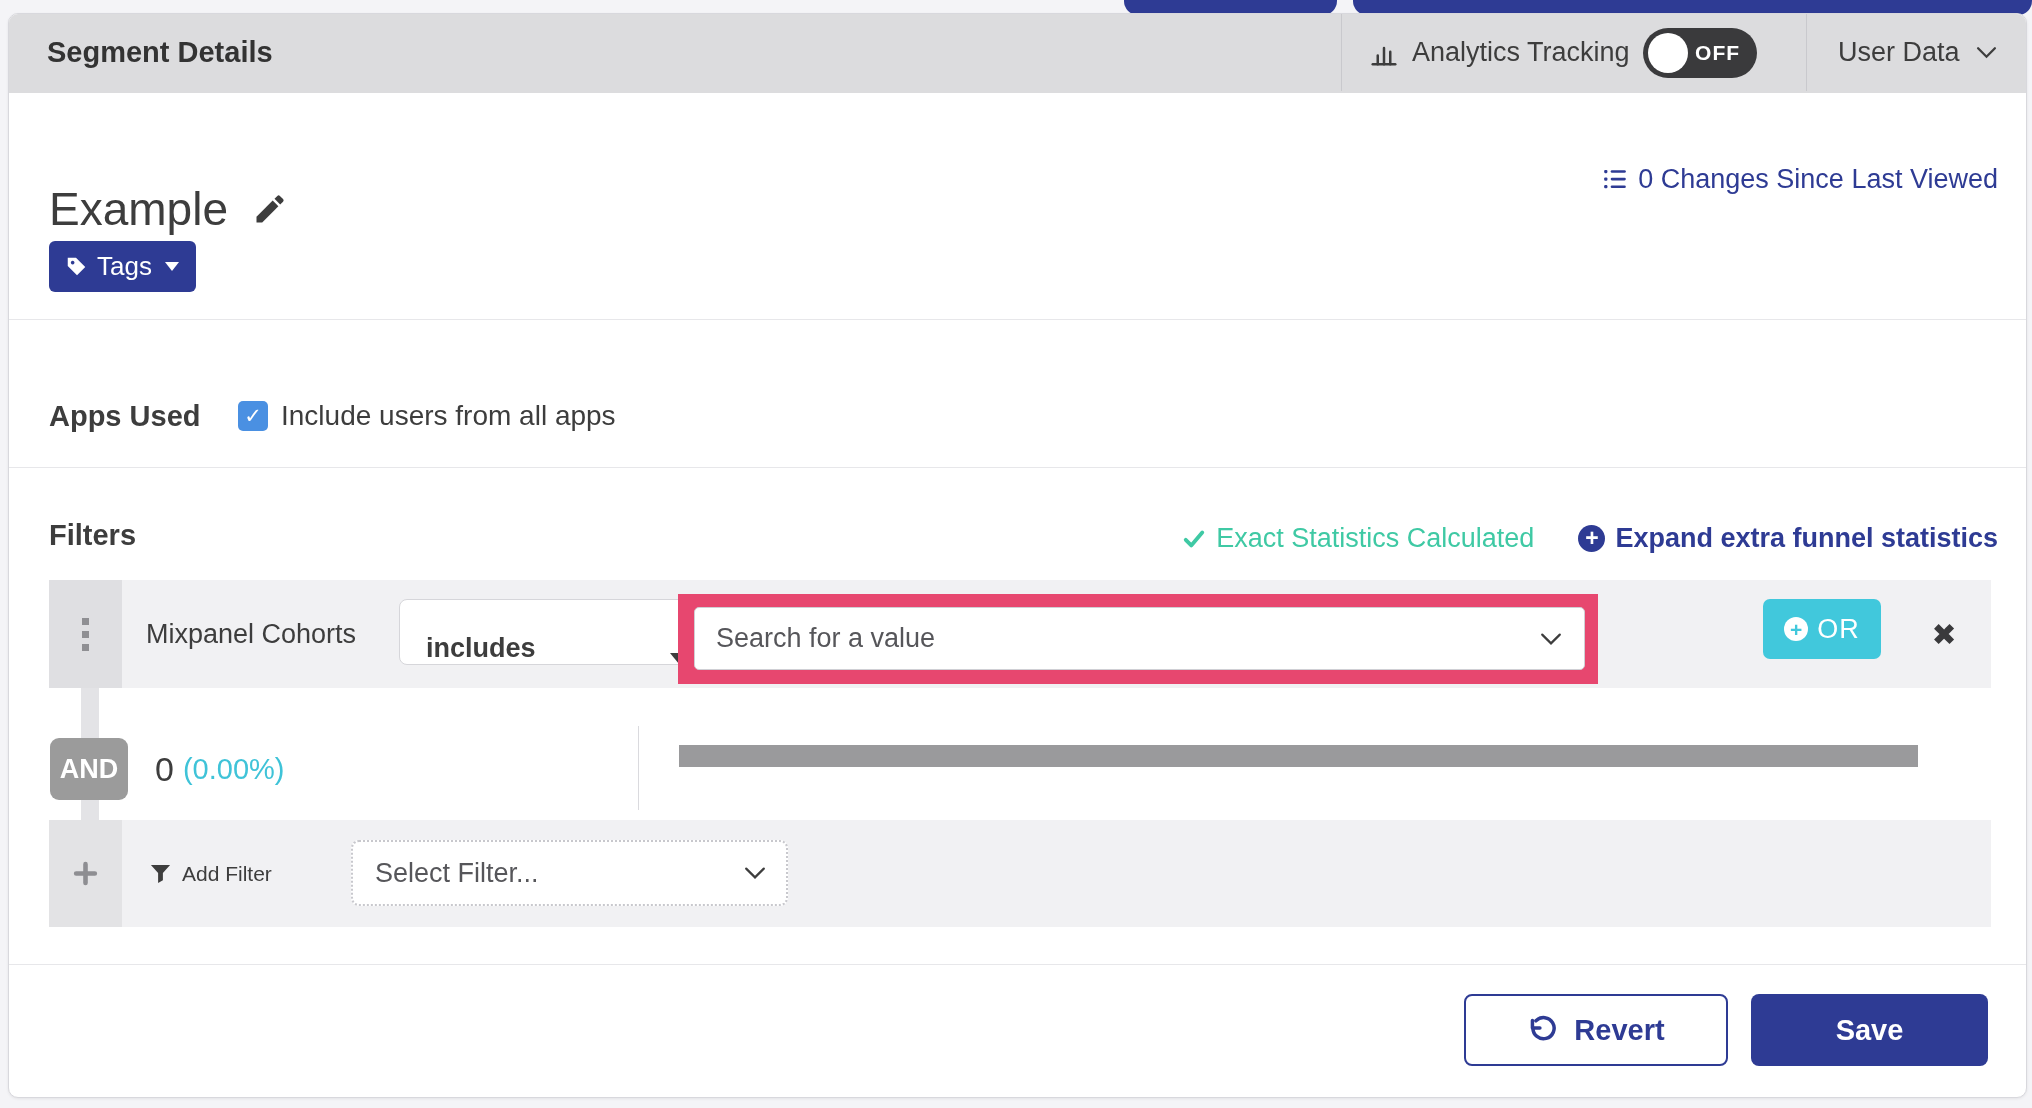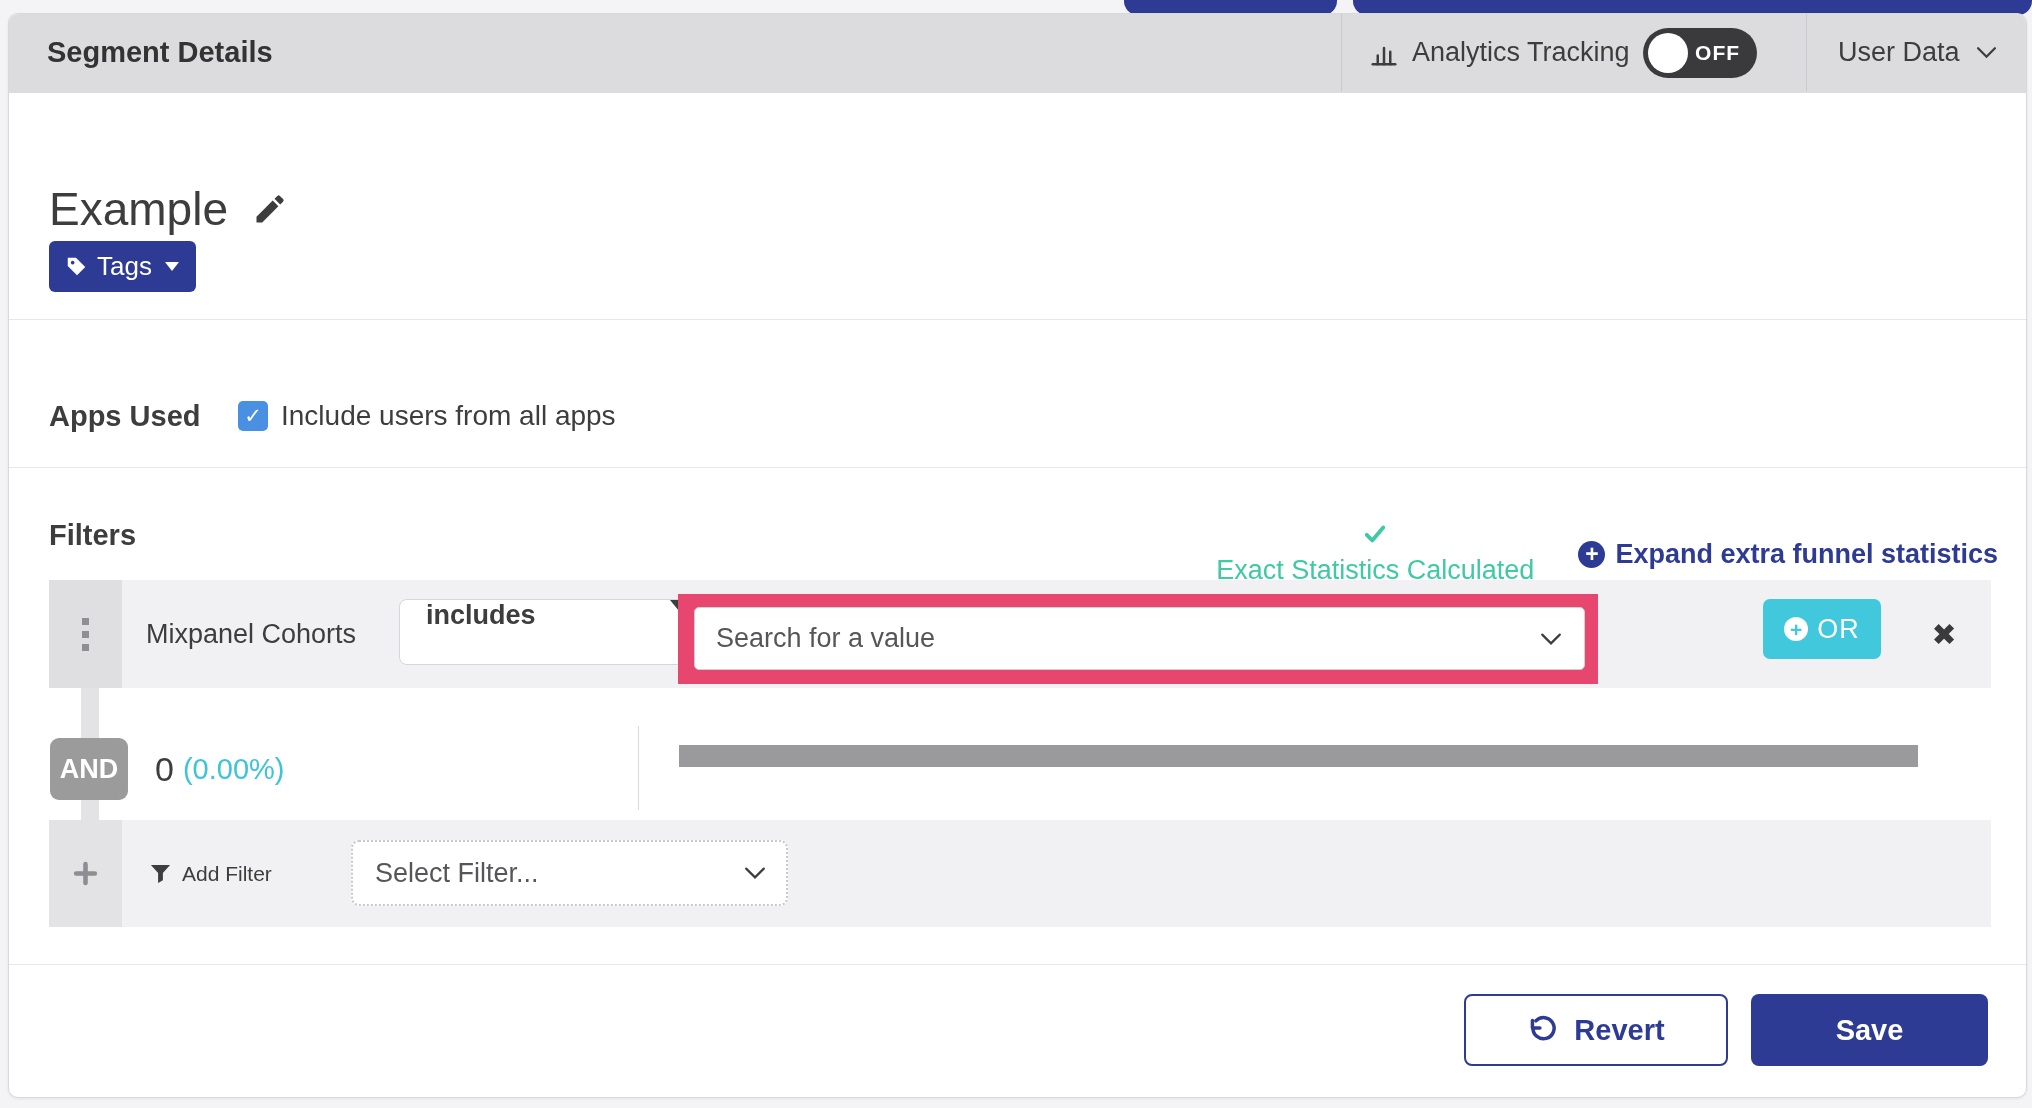--- a/index.html
+++ b/index.html
@@ -45,34 +45,34 @@
   .h-div { position:absolute; left:0; right:0; height:1px; background:#e7e7ea; }
 
   
   .apps-label { position:absolute; left:40px; top:386px; font-size:29px; font-weight:bold; }
   .checkbox { position:absolute; left:229px; top:387px; width:30px; height:30px; background:#4a90e2; border-radius:5px; display:flex; align-items:center; justify-content:center; color:#fff; font-size:21px; font-weight:bold; cursor:pointer; }
   .cb-label { position:absolute; left:272px; top:386px; height:32px; display:flex; align-items:center; font-size:28px; }
 
   
   .filters-heading { position:absolute; left:40px; top:505px; font-size:29px; font-weight:bold; }
   .stats-row { position:absolute; right:28px; top:509px; display:flex; align-items:center; gap:44px; }
-  .exact-grp { display:flex; align-items:center; gap:10px; color:#3fc9a4; font-size:27px;flex-direction:column; }
+  .exact-grp { display:flex; align-items:center; gap:10px; color:#3fc9a4; font-size:27px; }
   .expand-grp { display:flex; align-items:center; gap:10px; color:#2e3b94; font-size:27px; font-weight:600; cursor:pointer; }
   .plus-disc { width:27px; height:27px; border-radius:50%; background:#2e3b94; color:#fff; display:flex; align-items:center; justify-content:center; font-size:23px; font-weight:bold; line-height:1; }
 
   .frow { position:absolute; left:40px; width:1942px; background:#f1f1f3; }
   .frow1 { top:566px; height:108px; }
   .frow2 { top:806px; height:107px; }
   .leftcol { position:absolute; left:0; top:0; width:73px; height:100%; display:flex; align-items:center; justify-content:center; cursor:grab; }
   .frow1 .leftcol { background:#dfdfe2; }
   .frow2 .leftcol { background:#e3e3e5; }
   .dots { display:flex; flex-direction:column; gap:6px; }
   .dots i { width:7px; height:7px; background:#8f8f93; display:block; }
   .fname { position:absolute; left:97px; top:0; height:100%; display:flex; align-items:center; font-size:27px; }
-  .op-select { position:absolute; left:350px; top:19px; width:314px; height:66px; background:#fff; border:1.5px solid #d6d6da; border-radius:8px; display:flex; align-items:flex-start; cursor:pointer; }
+  .op-select { position:absolute; left:350px; top:19px; width:314px; height:66px; background:#fff; border:1.5px solid #d6d6da; border-radius:8px; display:flex; align-items:flex-end; cursor:pointer; }
   .op-select .val { margin-left:26px; font-size:27px; font-weight:bold; }
   .tri-dn { position:absolute; right:24px; width:0; height:0; border-left:9px solid transparent; border-right:9px solid transparent; border-top:11px solid #3d3d3d; }
   .highlight { position:absolute; left:629px; top:14px; width:920px; height:90px; background:#e7476f; }
   .val-select { position:absolute; left:16px; top:13px; right:13px; bottom:14px; background:#fff; border:1px solid #cfcfd4; border-radius:5px; display:flex; align-items:center; cursor:pointer; }
   .val-select .ph { margin-left:21px; font-size:27px; color:#56565a; }
   .val-select .chev { position:absolute; right:22px; display:flex; }
   .or-btn { position:absolute; left:1714px; top:19px; width:118px; height:60px; background:#41c8dc; border-radius:7px; display:flex; align-items:center; justify-content:center; gap:9px; cursor:pointer; }
   .or-btn .disc { width:24px; height:24px; border-radius:50%; background:#fff; color:#41c8dc; display:flex; align-items:center; justify-content:center; font-size:21px; font-weight:bold; line-height:1; }
   .or-btn .lbl { color:#fff; font-size:27px; letter-spacing:1px; }
   .x-icon { position:absolute; left:1860px; top:0; width:70px; height:100%; display:flex; align-items:center; justify-content:center; font-size:30px; color:#3a3a3c; cursor:pointer; }
@@ -151,20 +151,33 @@
   <div class="tags-btn">
     <span style="display:flex">
       <svg width="21" height="21" viewBox="0 0 24 24" fill="#fff">
         <path fill-rule="evenodd" d="M2 2 h9.4 L22 12.6 12.6 22 2 11.4 Z M7.6 5.4 a2.1 2.1 0 1 0 0.01 0 Z"></path>
       </svg>
     </span>
     <span class="lbl">Tags</span>
     <span class="caret-dn"></span>
   </div>
 
+  <div class="changes-link">
+    <span style="display:flex">
+      <svg width="26" height="26" viewBox="0 0 24 24" fill="#2e3b94">
+        <rect x="2" y="3.6" width="3" height="3" rx="1"></rect>
+          <rect x="8" y="3.9" width="14" height="2.4" rx="1.2"></rect>
+        <rect x="2" y="10.6" width="3" height="3" rx="1"></rect>
+          <rect x="8" y="10.9" width="14" height="2.4" rx="1.2"></rect>
+        <rect x="2" y="17.6" width="3" height="3" rx="1"></rect>
+          <rect x="8" y="17.9" width="14" height="2.4" rx="1.2"></rect>
+      </svg>
+    </span>
+    <span>0 Changes Since Last Viewed</span>
+  </div>
 
   <div class="h-div" style="top:305px"></div>
 
   <div class="apps-label">Apps Used</div>
   <div class="checkbox">
     <span>✓</span>
   </div>
   <div class="cb-label">Include users from all apps</div>
 
   <div class="h-div" style="top:453px"></div>

